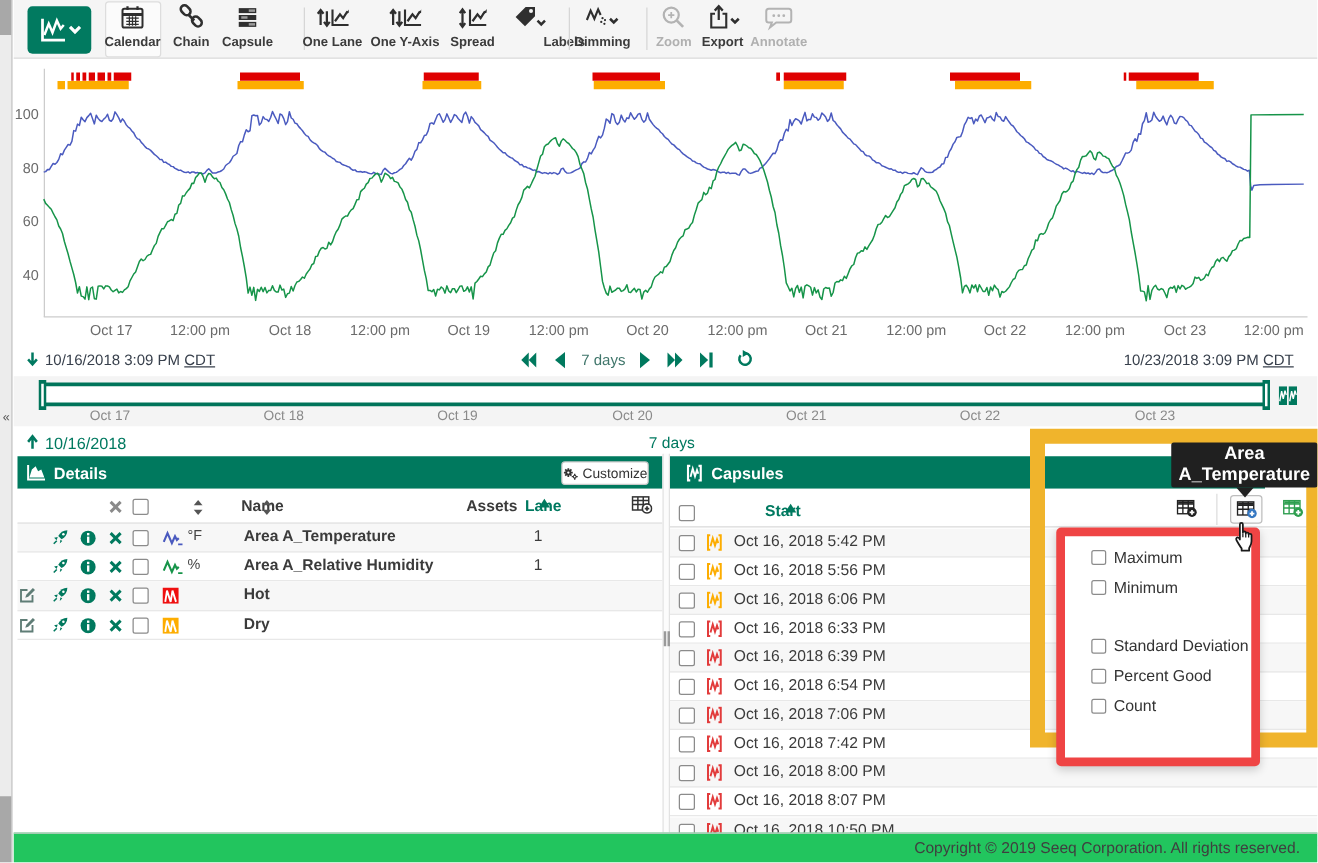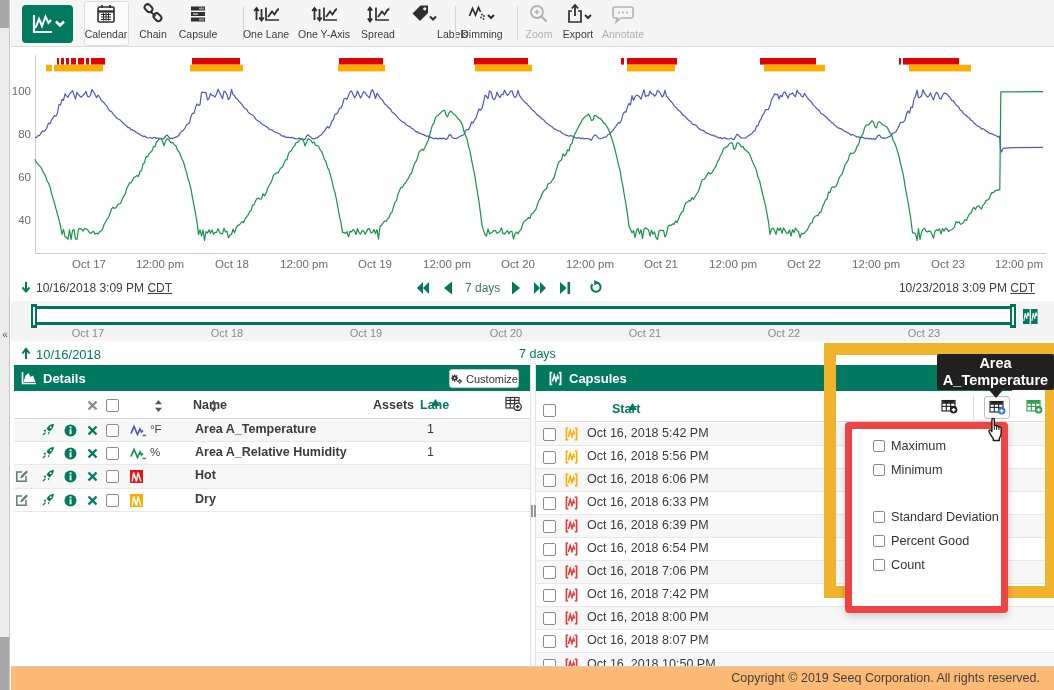--- a/index.html
+++ b/index.html
@@ -4,21 +4,21 @@
 <style>
 * { margin:0; padding:0; box-sizing:border-box; }
 html,body { width:1054px; height:690px; overflow:hidden; }
 body { font-family:"Liberation Sans", sans-serif; background:#fff; position:relative; }
 .abs { position:absolute; }
 
 #leftbar { left:0; top:0; width:10px; height:690px; background:#ececec; border-right:1px solid #c6c6c6; z-index:5; }
 #leftbar .thumb { position:absolute; left:0; width:9px; background:#a8a8a8; }
 #collapse { left:0; top:329px; width:10px; text-align:center; font-size:10px; color:#555; z-index:6; }
 
-#toolbar { left:11px; top:0; width:1043px; height:47px; background:#f5f5f5; border-bottom:1px solid #dcdcdc; }
+#toolbar { left:11px; top:0; width:1043px; height:47px; background:#f5f5f5; border-bottom:1px solid #dcdcdc;font-weight:bold; }
 .tbtn { position:absolute; top:2px; height:43px; text-align:center; color:#3c3c3c; }
 .tbtn .lab { font-size:10.5px; margin-top:2px; white-space:nowrap; }
 .tbtn .ico { height:24px; display:flex; align-items:center; justify-content:center; }
 .tsep { position:absolute; top:6px; width:1px; height:34px; background:#d6d6d6; }
 .dis { color:#b0b0b0; }
 #mainbtn { position:absolute; left:11px; top:5px; width:51px; height:38px; background:#017a60; border-radius:4px; display:flex; align-items:center; justify-content:center; }
 #calbtn { position:absolute; left:73px; top:1px; width:45px; height:45px; background:#fbfbfb; border:1px solid #ddd; border-radius:3px; }
 
 .navtxt { font-size:12px; color:#38404c; white-space:nowrap; }
 u.cdt { text-decoration:underline; }
@@ -39,21 +39,21 @@
 .grn { color:#007960; }
 
 #dd { left:845px; top:422px; width:163px; height:191px; background:#fff; border:7px solid #ef4444; border-radius:4px; box-shadow:0 3px 8px rgba(0,0,0,0.18); z-index:30; }
 #dd .it { position:absolute; left:0; width:100%; height:24px; }
 #dd .it .cb { left:21px; top:5px; width:12px; height:12px; }
 #dd .it span { position:absolute; left:39px; top:4px; font-size:12.7px; color:#333; }
 
 #tip { left:937px; top:354px; width:117px; height:36px; background:#202020; color:#fff; border-radius:2px; font-size:14.5px; font-weight:bold; text-align:center; line-height:17px; padding-top:1px; z-index:32; }
 
 #frame { left:824px; top:343px; width:233px; height:255px; border:12px solid #f0b42c; z-index:28; }
-#footer { left:11px; top:666px; width:1043px; height:24px; background:#fdba74; border-top:1px solid #cfcfcf; z-index:10; }
+#footer { left:11px; top:666px; width:1043px; height:24px; background:#22c55e; border-top:1px solid #cfcfcf; z-index:10; }
 #footer div { position:absolute; right:14px; top:4px; font-size:12.5px; color:#3f3f3f; }
 svg { display:block; }
 </style>
 </head>
 <body>
 <div class="abs" id="leftbar">
     <div class="thumb" style="top:0;height:28px;"></div>
     <div class="thumb" style="top:637px;height:53px;"></div>
   </div>
 <div class="abs" id="collapse">«</div>

